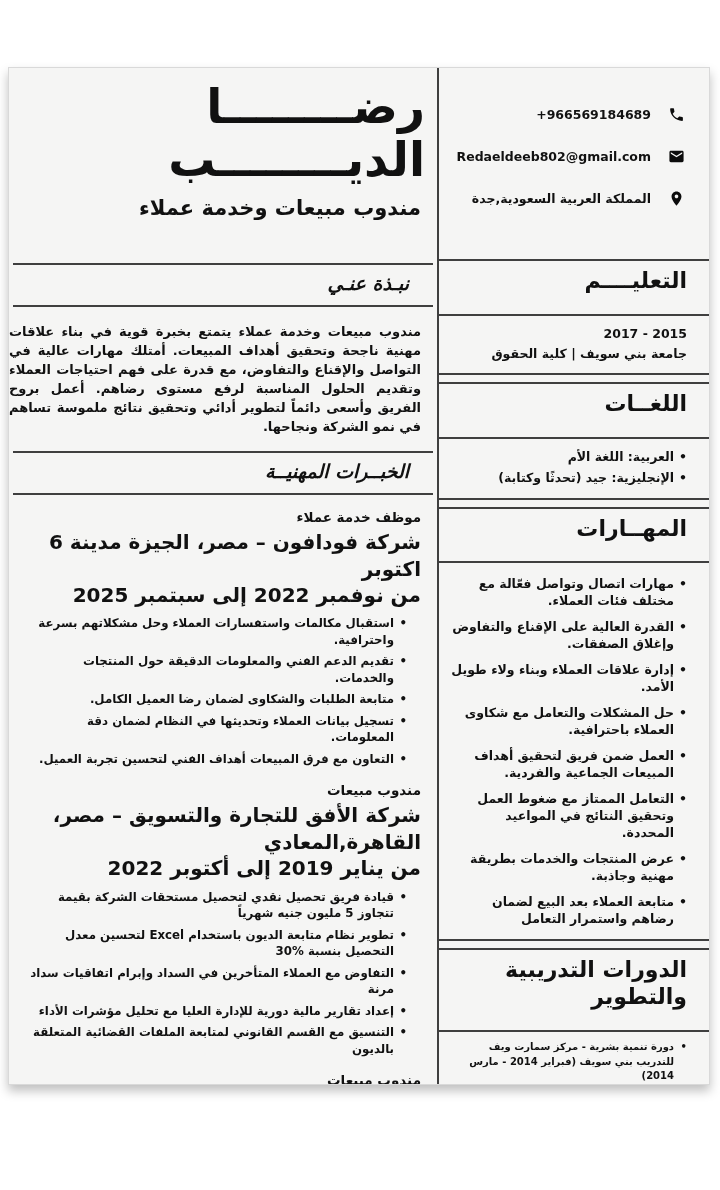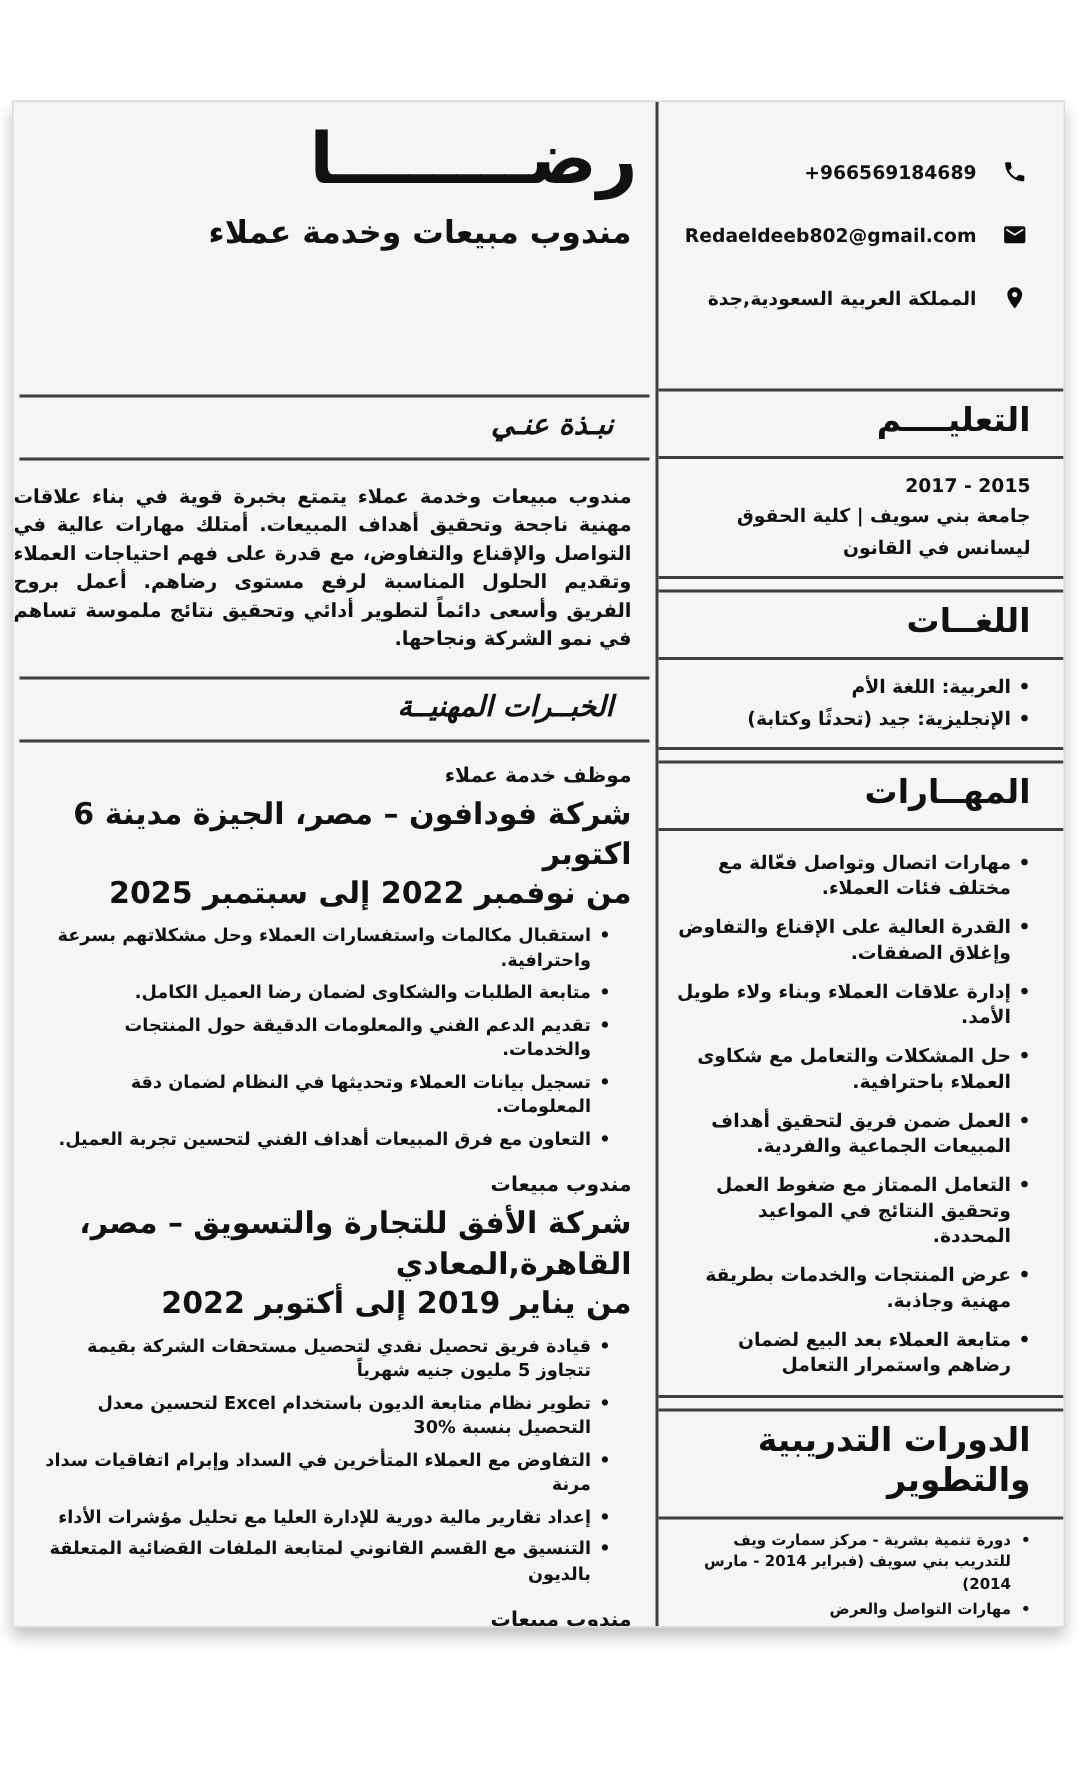--- a/index.html
+++ b/index.html
@@ -17,21 +17,21 @@
   
   .sidebar{flex:0 0 272px;width:272px;border-left:2px solid #3f3f3f;box-sizing:border-box;}
   .contact{height:191px;box-sizing:border-box;padding:38px 24px 0 10px;display:flex;flex-direction:column;gap:25px;}
   .contact-row{display:flex;align-items:center;gap:17px;}
   .contact-row svg{width:17px;height:17px;flex:0 0 auto;fill:#0c0c0c;}
   .contact-text{font-size:12.5px;}
   .ltr{direction:ltr;unicode-bidi:isolate;}
   .side-head{
     margin:0;border-top:2px solid #3f3f3f;border-bottom:2px solid #3f3f3f;
     font-size:22px;font-weight:bold;text-align:right;
-    padding:7px 22px 9px 10px;line-height:1.22;
+    padding:7px 22px 19px 10px;line-height:1.22;
   }
   .side-body{padding:8px 22px 8px 10px;text-align:right;}
   .side-sec .side-body.rule{border-bottom:2px solid #3f3f3f;}
   .side-sec{margin:0;}
   .gap{height:7px;}
   .edu-line{font-size:12.5px;line-height:1.65;}
   .side-list{list-style:none;margin:0;padding:0;}
   .side-list li{position:relative;padding-right:13px;text-align:right;}
   .side-list li::before{content:"•";position:absolute;right:0;top:0;}
   .lang-list li{font-size:12.5px;line-height:1.55;margin-bottom:2px;}
@@ -87,21 +87,20 @@
           </svg>
         <span class="contact-text">المملكة العربية السعودية,جدة</span>
       </div>
     </div>
 
     <section class="side-sec">
       <h2 class="side-head">التعليــــم</h2>
       <div class="side-body rule">
         <div class="edu-line">2015 - 2017</div>
         <div class="edu-line">جامعة بني سويف   |   كلية الحقوق</div>
-        <div class="edu-line">ليسانس في القانون</div>
       </div>
     </section>
     <div class="gap"></div>
 
     <section class="side-sec">
       <h2 class="side-head">اللغــات</h2>
       <div class="side-body rule">
         <ul class="side-list lang-list">
 
         <li>العربية: اللغة الأم</li>
@@ -140,42 +139,43 @@
       </div>
     </section>
 
   </aside>
 
   <main class="main">
 
     <div class="identity">
       <h1 class="name">
         <span>رضــــــــا</span><br>
+        <span>الديــــــــب</span>
       </h1>
       <div class="role">مندوب مبيعات وخدمة عملاء</div>
     </div>
 
     <section>
       <h2 class="main-head">نبـذة عنـي</h2>
       <p class="about-text">مندوب مبيعات وخدمة عملاء يتمتع بخبرة قوية في بناء علاقات مهنية ناجحة وتحقيق أهداف المبيعات. أمتلك مهارات عالية في التواصل والإقناع والتفاوض، مع قدرة على فهم احتياجات العملاء وتقديم الحلول المناسبة لرفع مستوى رضاهم. أعمل بروح الفريق وأسعى دائماً لتطوير أدائي وتحقيق نتائج ملموسة تساهم في نمو الشركة ونجاحها.</p>
     </section>
 
     <section>
       <h2 class="main-head">الخبــرات المهنيــة</h2>
       <div class="jobs">
 
           <article class="job">
             <h4 class="job-title">موظف خدمة عملاء</h4>
             <h3 class="job-co">شركة فودافون – مصر، الجيزة مدينة 6 اكتوبر</h3>
             <h3 class="job-period">من نوفمبر 2022 إلى سبتمبر 2025</h3>
             <ul class="job-bullets">
 
             <li>استقبال مكالمات واستفسارات العملاء وحل مشكلاتهم بسرعة واحترافية.</li>
+              <li>تقديم الدعم الفني والمعلومات الدقيقة حول المنتجات والخدمات.</li>
               <li>متابعة الطلبات والشكاوى لضمان رضا العميل الكامل.</li>
-              <li>تقديم الدعم الفني والمعلومات الدقيقة حول المنتجات والخدمات.</li>
               <li>تسجيل بيانات العملاء وتحديثها في النظام لضمان دقة المعلومات.</li>
               <li>التعاون مع فرق المبيعات أهداف الفني لتحسين تجربة العميل.</li>
             </ul>
           </article>
 
           <article class="job">
             <h4 class="job-title">مندوب مبيعات</h4>
             <h3 class="job-co">شركة الأفق للتجارة والتسويق – مصر، القاهرة,المعادي</h3>
             <h3 class="job-period">من يناير 2019 إلى أكتوبر 2022</h3>
             <ul class="job-bullets">

